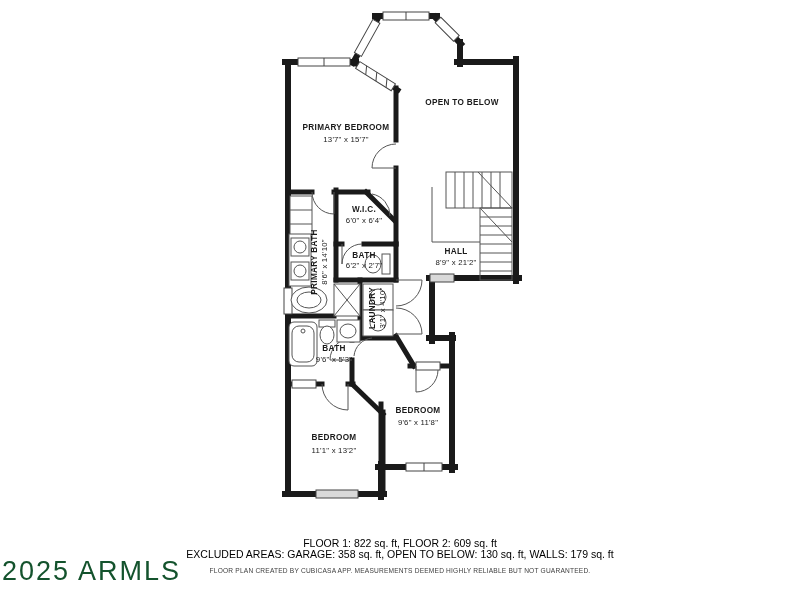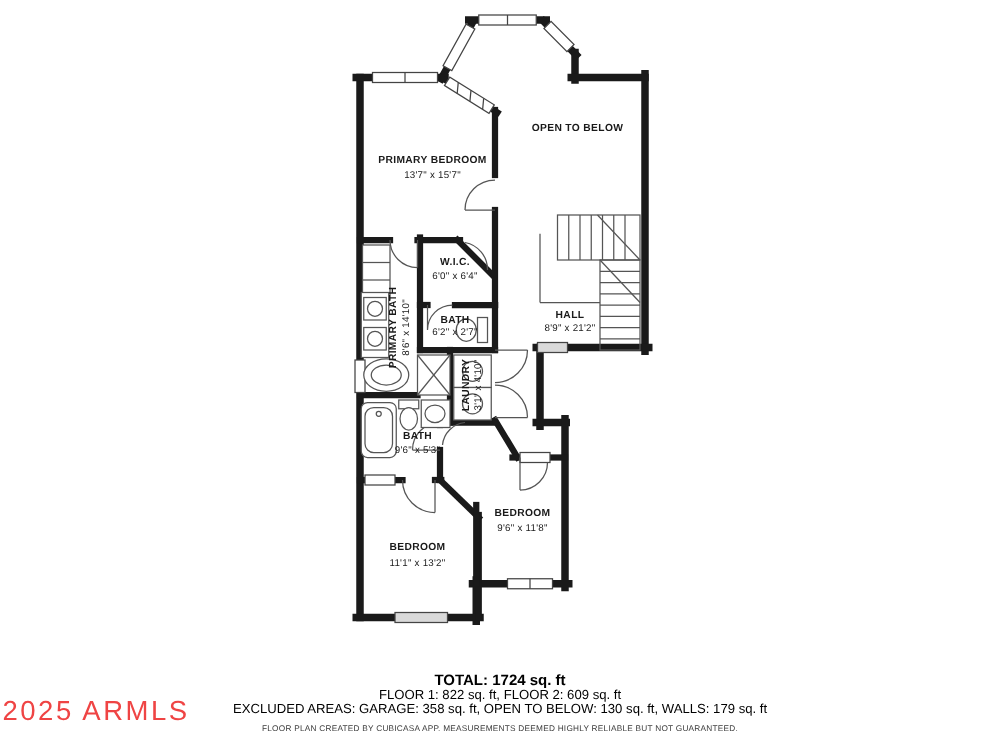--- a/index.html
+++ b/index.html
@@ -5,21 +5,21 @@
   html,body{margin:0;padding:0;background:#fff;}
   .stage{position:relative;width:800px;height:600px;background:#ffffff;overflow:hidden;
          font-family:"Liberation Sans", sans-serif;}
   svg text{font-family:"Liberation Sans", sans-serif;fill:#1a1a1a;}
   .room-name{font-size:8.2px;font-weight:700;letter-spacing:.3px;}
   .room-dims{font-size:7.8px;font-weight:400;letter-spacing:.2px;}
   .summary{position:absolute;left:0;top:538px;width:100%;text-align:center;color:#000;}
   .summary .line1{font-size:12px;font-weight:700;line-height:1.0;margin-bottom:1px;}
   .summary .line2,.summary .line3{font-size:10.5px;font-weight:400;line-height:1.05;}
   .summary .disclaimer{font-size:6.6px;color:#3c3c3c;margin-top:7px;letter-spacing:.2px;}
-  .watermark{position:absolute;left:2px;top:556px;font-size:22px;color:#ef4444;
+  .watermark{position:absolute;left:2px;top:556px;font-size:27px;color:#14532d;
              letter-spacing:2px;font-weight:400;}
 </style>
 </head>
 <body>
 
 <div class="stage">
 
   <svg width="800" height="600" viewBox="0 0 800 600">
 
     <g stroke="#1a1a1a" stroke-width="6" fill="none" stroke-linecap="square">
@@ -214,21 +214,20 @@
       <text class="room-name" x="418" y="413">BEDROOM</text>
       <text class="room-dims" x="418" y="425">9'6" x 11'8"</text>
 
       <text class="room-name" x="334" y="440">BEDROOM</text>
       <text class="room-dims" x="334" y="453">11'1" x 13'2"</text>
     </g>
   </svg>
 
   
   <div class="summary">
-    <div class="line1">TOTAL: 1724 sq. ft</div>
     <div class="line2">FLOOR 1: 822 sq. ft, FLOOR 2: 609 sq. ft</div>
     <div class="line3">EXCLUDED AREAS: GARAGE: 358 sq. ft, OPEN TO BELOW: 130 sq. ft, WALLS: 179 sq. ft</div>
     <div class="disclaimer">FLOOR PLAN CREATED BY CUBICASA APP. MEASUREMENTS DEEMED HIGHLY RELIABLE BUT NOT GUARANTEED.</div>
   </div>
 
   
   <div class="watermark">2025 ARMLS</div>
 
 </div>
 

